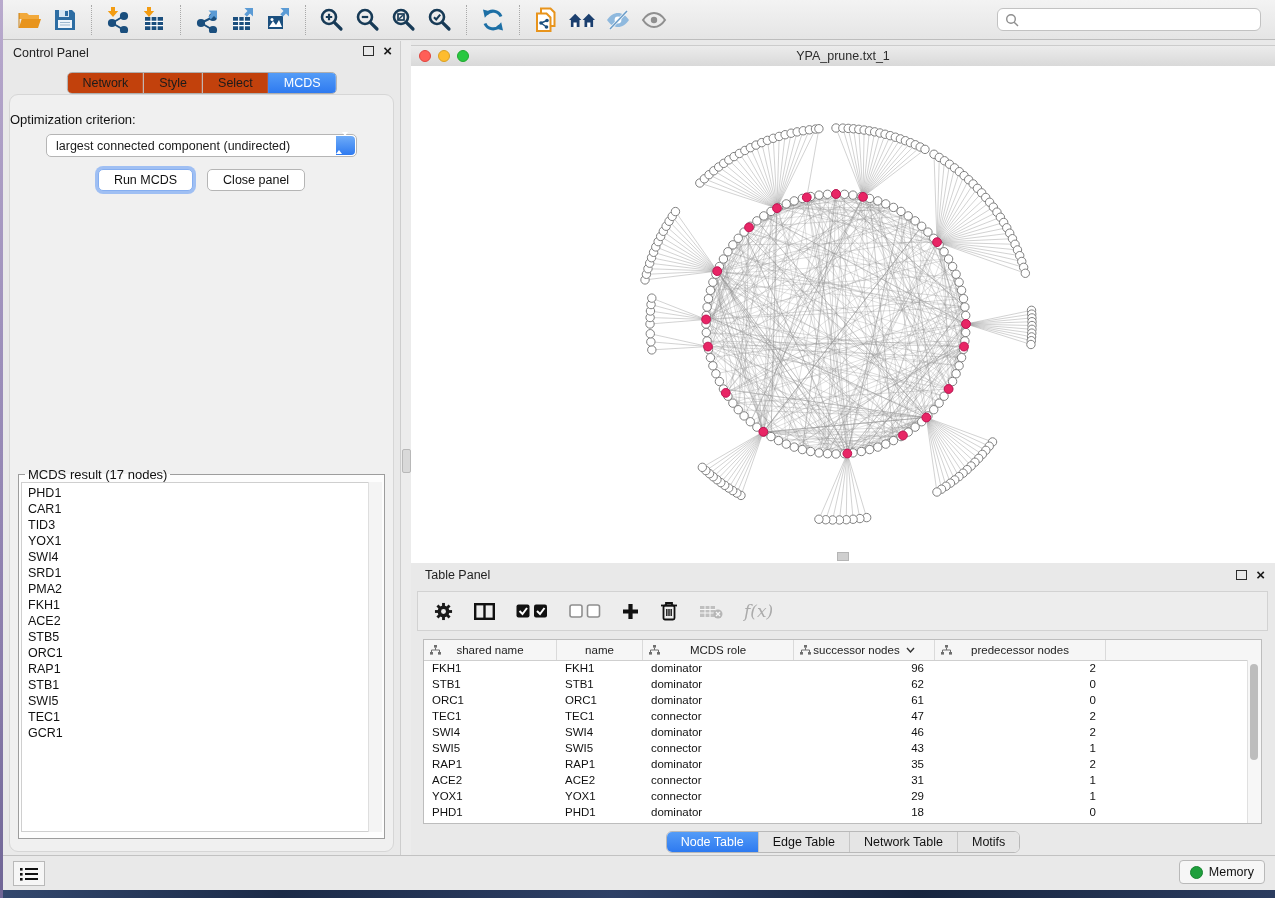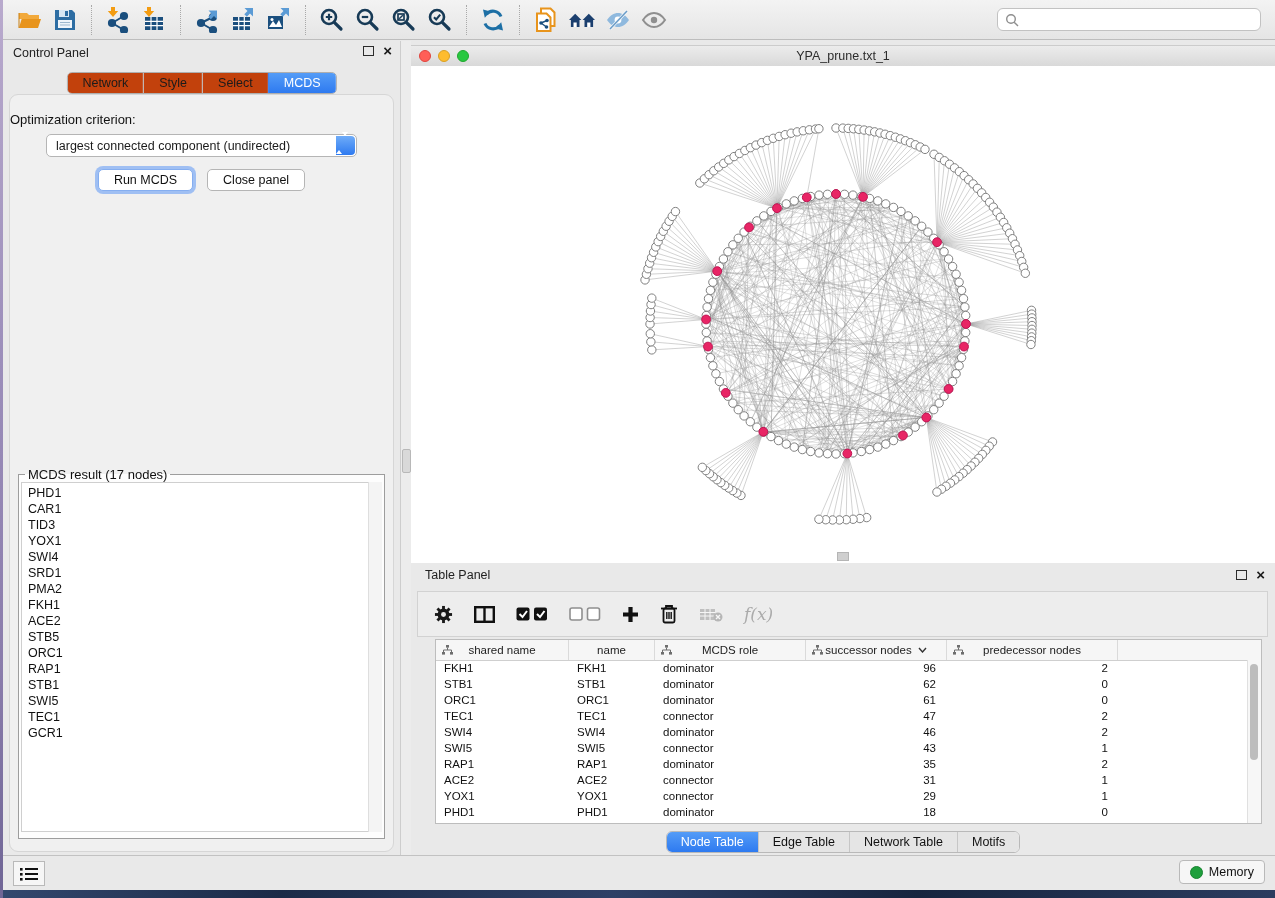--- a/index.html
+++ b/index.html
@@ -78,26 +78,26 @@
   .light.green{background:#28c840;border:1px solid #1fa82f;box-sizing:border-box;}
   .net-title{text-align:center;font-size:12.5px;line-height:20px;color:#2d2d2d;}
   .net-canvas{position:absolute;left:0;right:0;top:25px;height:497px;background:#fff;}
   .pane-handle{position:absolute;left:50%;transform:translateX(-50%);bottom:2px;width:10px;height:7px;
     background:#cfcfcf;border:1px solid #b5b5b5;}
 
   
   .table-panel{position:absolute;left:0;right:0;top:522px;bottom:0;background:#e9e9e9;}
   .tp-title{position:absolute;top:5px;left:14px;font-size:12.5px;color:#222;}
   .tp-icons{position:absolute;top:7px;right:10px;}
-  .tp-toolbar{position:absolute;left:6px;right:7px;top:28px;height:46px;background:#ededed;
+  .tp-toolbar{position:absolute;left:6px;right:7px;top:28px;height:40px;background:#ededed;
     border:1px solid #d2d2d2;box-sizing:border-box;display:flex;align-items:center;
     gap:21px;padding-left:16px;}
   .tp-tool{display:flex;align-items:center;justify-content:center;}
   .fx-label{font-family:"DejaVu Serif",serif;font-style:italic;font-size:17px;color:#ababab;}
-  .tp-table{position:absolute;left:24px;right:13px;top:76px;height:185px;background:#fff;
+  .tp-table{position:absolute;left:12px;right:13px;top:76px;height:185px;background:#fff;
     border:1px solid #bdbdbd;box-sizing:border-box;}
   .thead{display:grid;grid-template-columns:133px 86px 151px 141px 171px 1fr;height:20px;
     background:#f6f6f6;border-bottom:1px solid #cfcfcf;}
   .hcell{position:relative;display:flex;align-items:center;justify-content:center;
     font-size:11.5px;color:#222;border-right:1px solid #dadada;}
   .hcell .hicon{position:absolute;left:6px;top:5px;}
   .hcell .sort{margin-left:6px;}
   .hcell.filler{border-right:none;}
   .tbody{position:absolute;left:0;right:13px;top:20px;bottom:0;overflow:hidden;}
   .trow{display:grid;grid-template-columns:133px 86px 151px 141px 171px 1fr;height:16px;}

